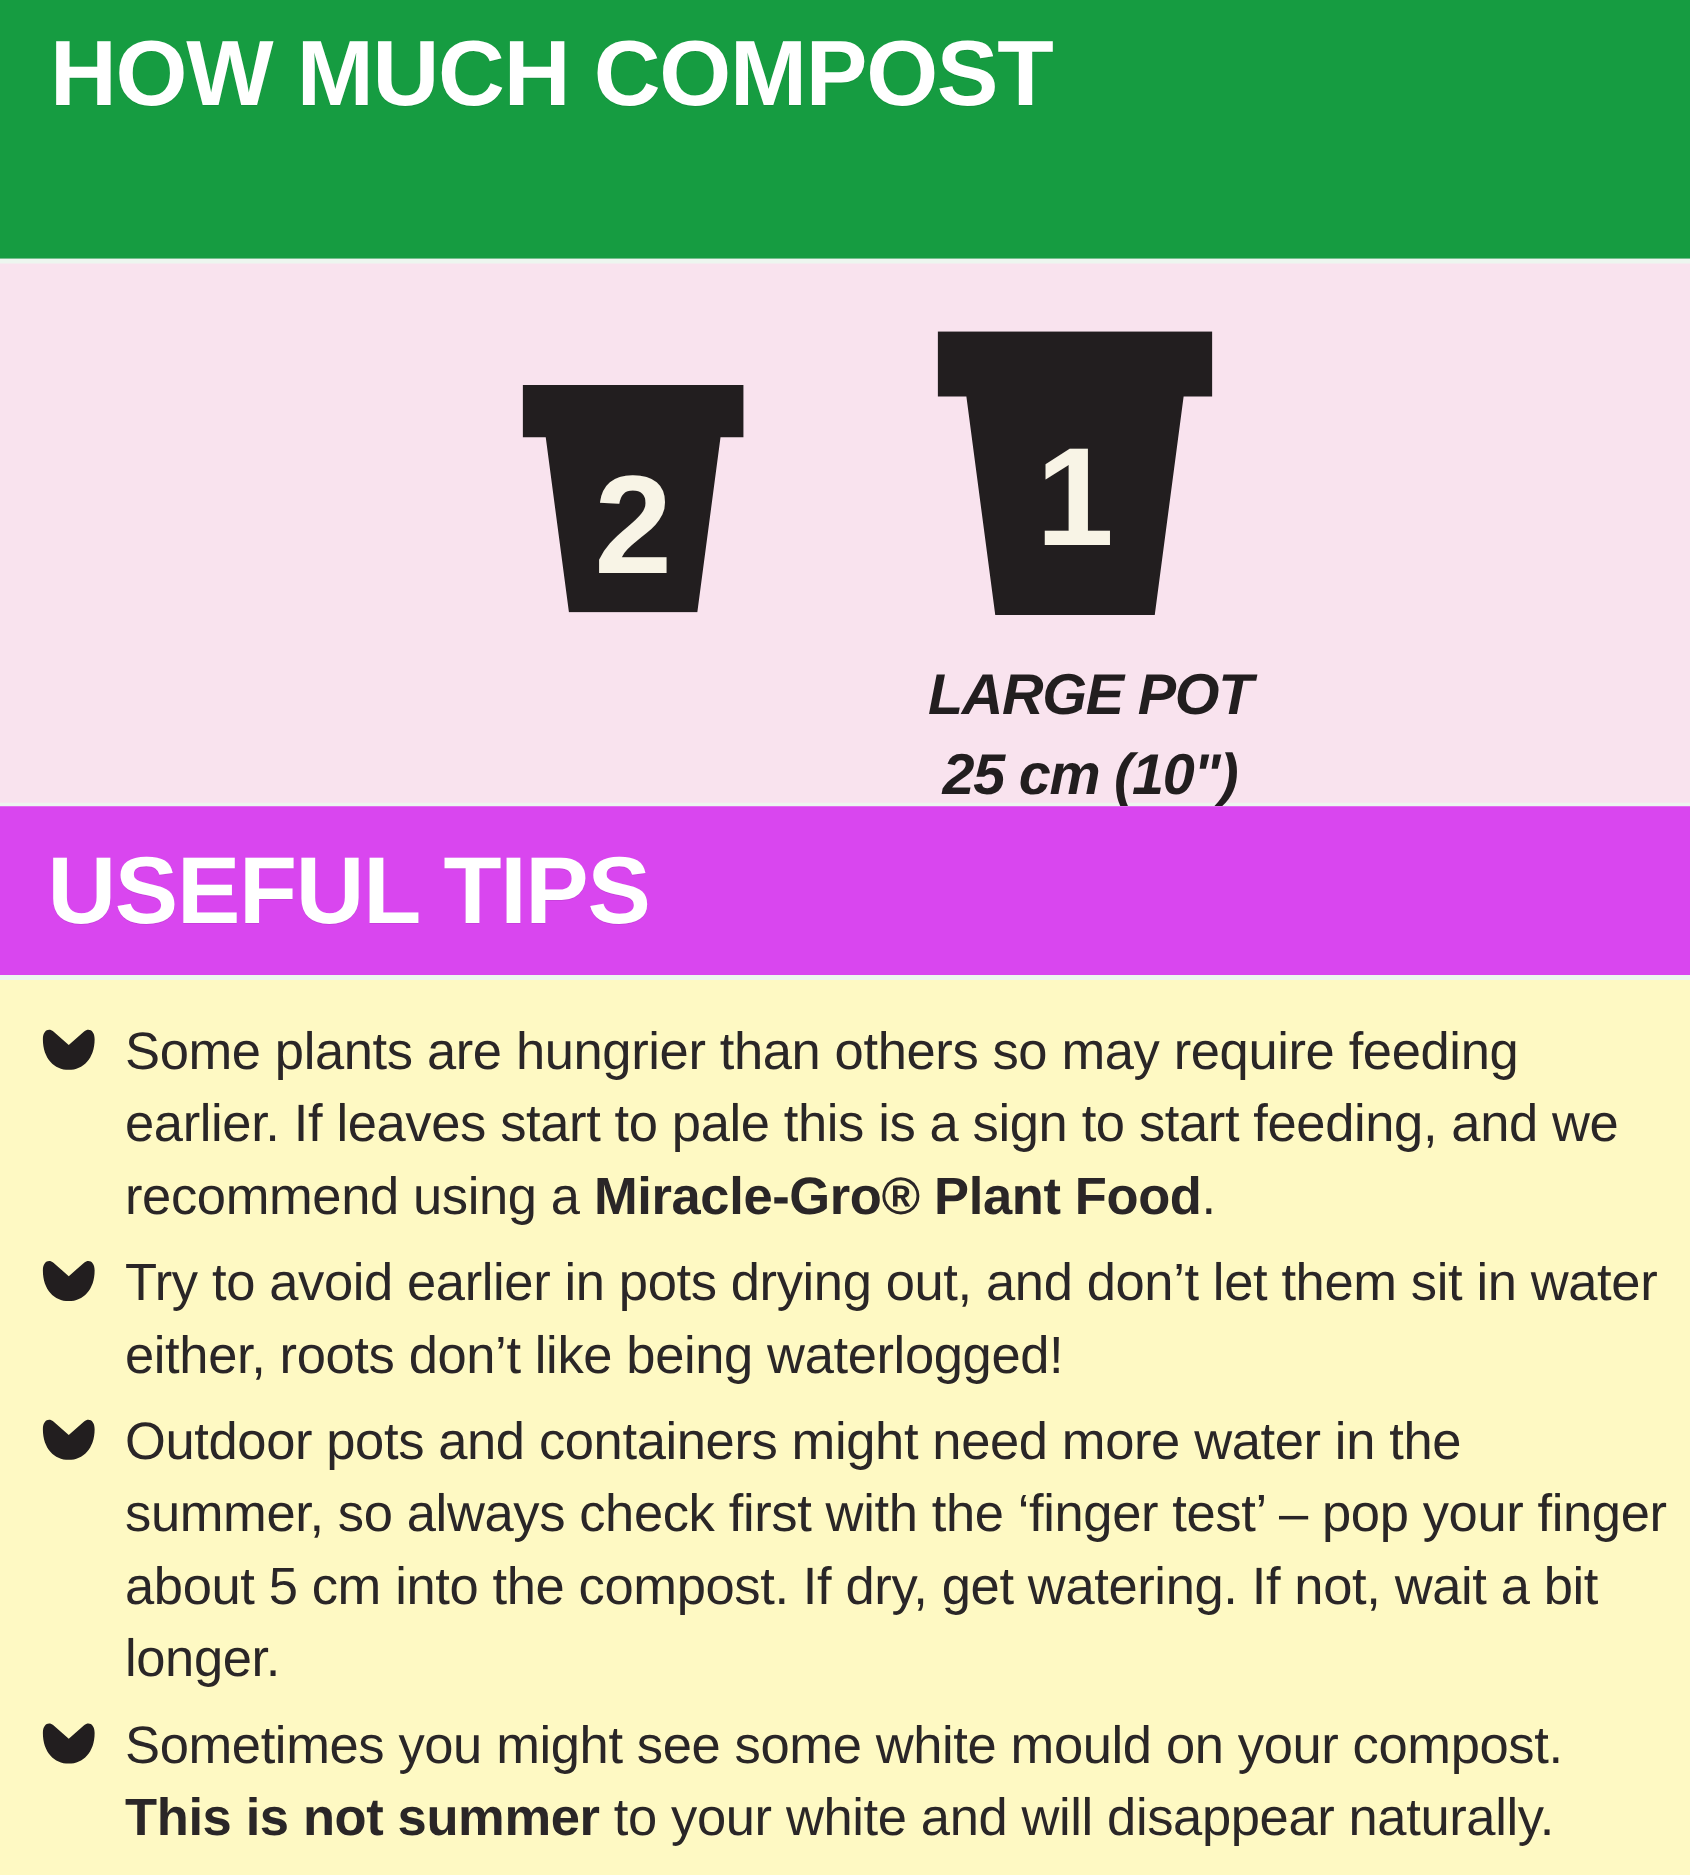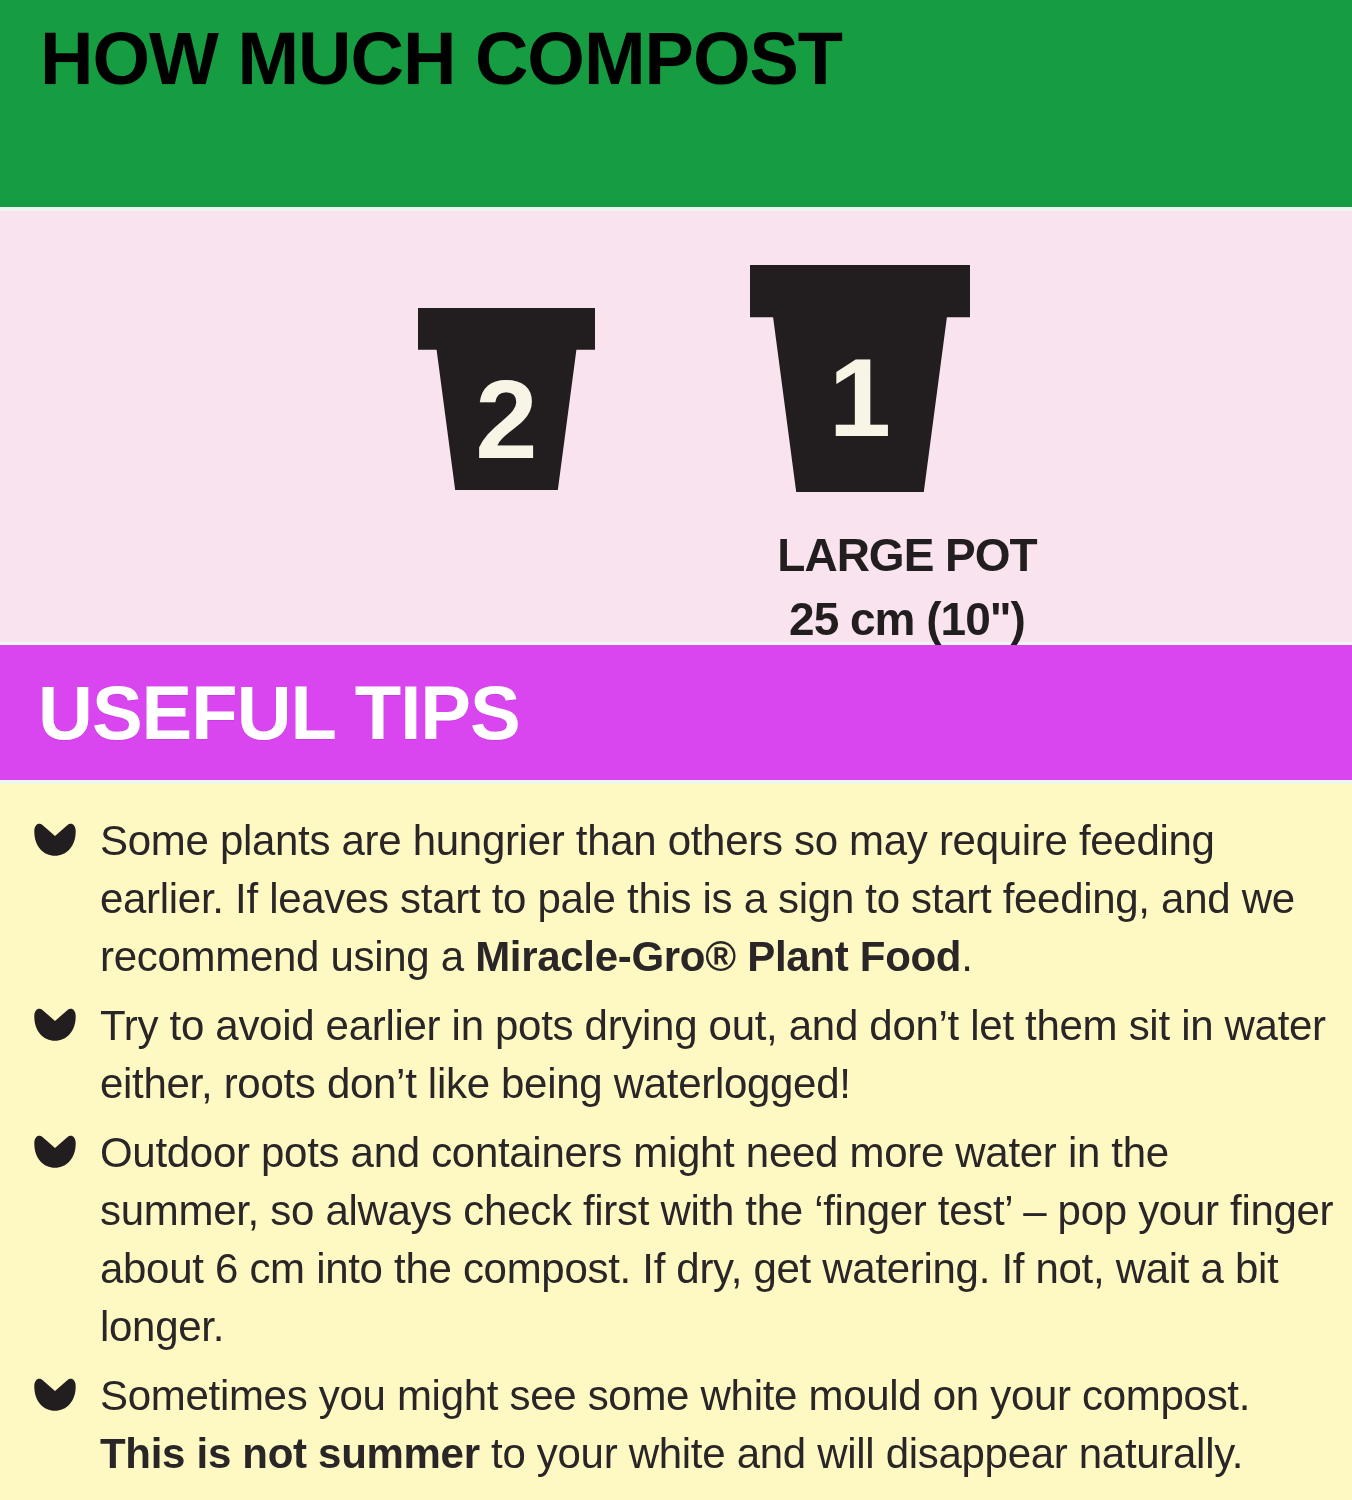--- a/index.html
+++ b/index.html
@@ -6,21 +6,21 @@
   body{
     width:1352px;height:1500px;
     font-family:"Liberation Sans",sans-serif;
     background:#F9E3EE;
     overflow:hidden;
   }
   .page{width:1352px;height:1500px;display:flex;flex-direction:column;background:#F9E3EE;}
 
   
   .header{
-    height:207px;background:#169C41;color:#000000;
+    height:207px;background:#169C41;color:#ffffff;
     box-sizing:border-box;padding:16px 0 0 40px;
   }
   .header .title-line{
     font-size:74px;font-weight:bold;line-height:85px;letter-spacing:-1px;
     text-shadow:0 1px 0 rgba(0,0,0,0.08);
   }
 
   .divider{height:4px;background:#EDF6EF;}
   .divider-thin{height:3px;background:#EDF6EF;}
 
@@ -36,21 +36,21 @@
     position:absolute;left:0;right:0;top:23%;bottom:0;
     display:flex;align-items:center;justify-content:center;
     color:#F8F4E6;font-weight:bold;font-size:112px;line-height:1;
   }
   .pot-large .pot-number{padding-bottom:14px;}
   .pot-label{
     position:absolute;top:312px;width:360px;text-align:center;
     font-weight:bold;font-size:46px;line-height:64px;color:#221E1F;letter-spacing:-1px;
   }
   .label-medium{left:333px;}
-  .label-large{left:727px;}
+  .label-large{left:692px;font-style:italic;}
 
   
   .banner{
     height:135px;background:#d946ef;display:flex;align-items:center;
     box-sizing:border-box;padding-left:38px;
   }
   .banner-text{
     font-size:76px;font-weight:bold;color:#FFFFFF;letter-spacing:-1px;
     text-shadow:0 1px 0 rgba(0,0,0,0.08);
   }
@@ -128,21 +128,21 @@
         </span>
         <span class="tip-text"><span>Try to avoid earlier in pots drying out, and don’t let them sit in water either, roots don’t like being waterlogged!</span><span class="b"></span><span></span></span>
       </li>
 
       <li class="tip">
         <span class="tip-icon">
           <svg viewBox="0 0 60 46" xmlns="http://www.w3.org/2000/svg">
               <path d="M3,13 C3,4 9,1 14,5 L30,19 L46,5 C51,1 57,4 57,13 C57,33 45,45 30,45 C15,45 3,33 3,13 Z"></path>
             </svg>
         </span>
-        <span class="tip-text"><span>Outdoor pots and containers might need more water in the summer, so always check first with the ‘finger test’ – pop your finger about 6 cm into the compost. If dry, get watering. If not, wait a bit longer.</span><span class="b"></span><span></span></span>
+        <span class="tip-text"><span>Outdoor pots and containers might need more water in the summer, so always check first with the ‘finger test’ – pop your finger about 5 cm into the compost. If dry, get watering. If not, wait a bit longer.</span><span class="b"></span><span></span></span>
       </li>
 
       <li class="tip">
         <span class="tip-icon">
           <svg viewBox="0 0 60 46" xmlns="http://www.w3.org/2000/svg">
               <path d="M3,13 C3,4 9,1 14,5 L30,19 L46,5 C51,1 57,4 57,13 C57,33 45,45 30,45 C15,45 3,33 3,13 Z"></path>
             </svg>
         </span>
         <span class="tip-text"><span>Sometimes you might see some white mould on your compost. </span><span class="b">This is not summer</span><span> to your white and will disappear naturally.</span></span>
       </li>

